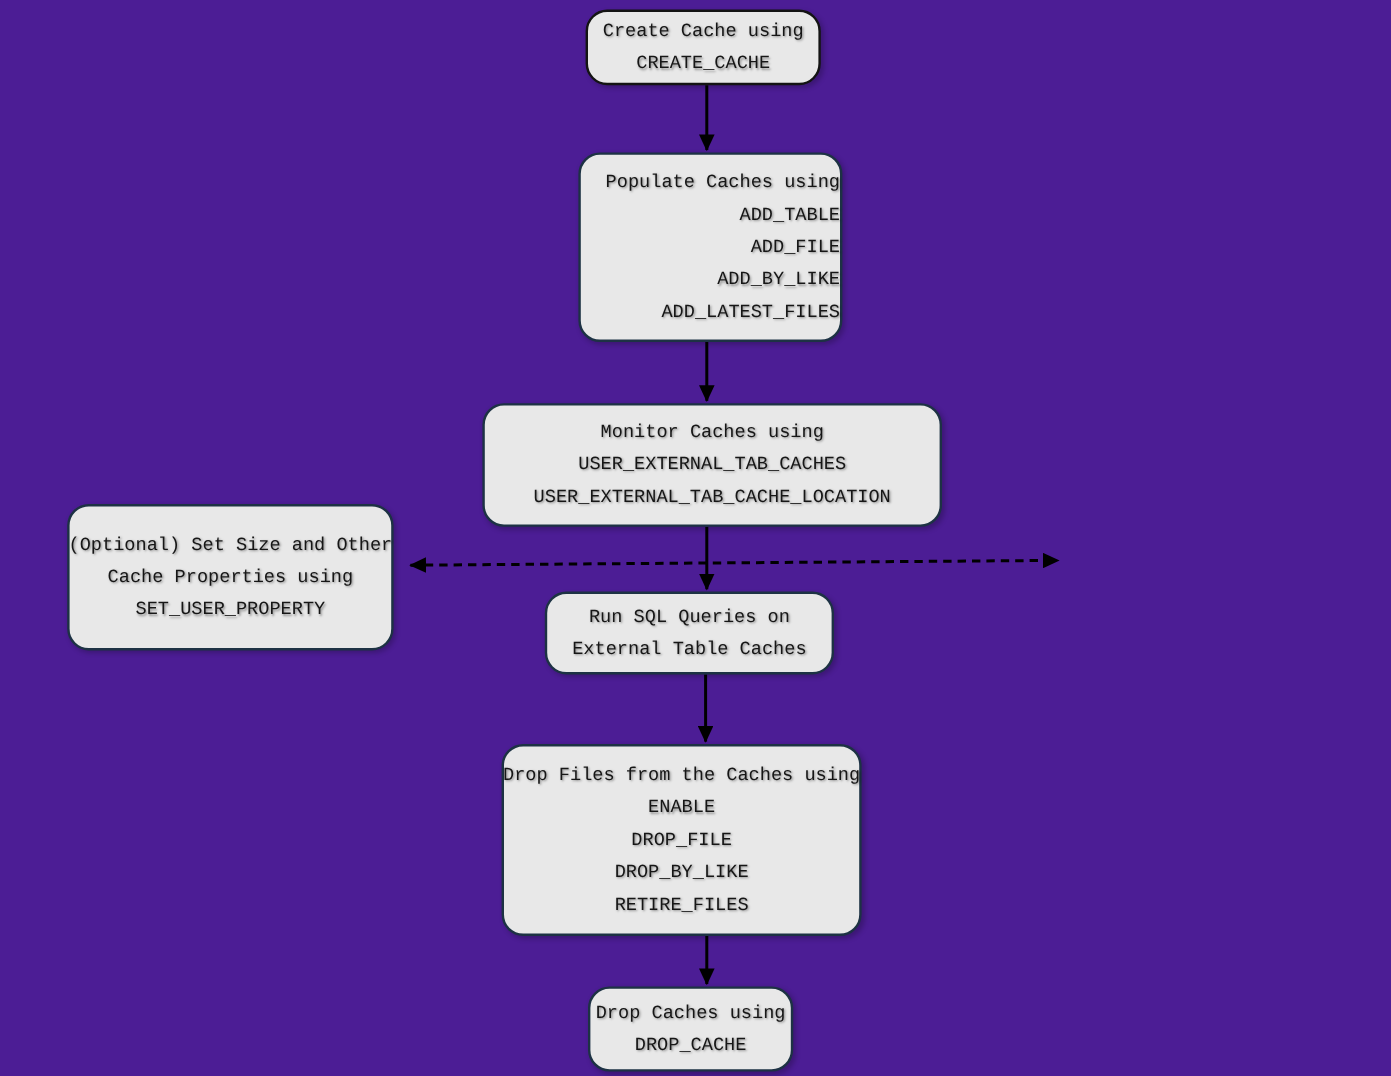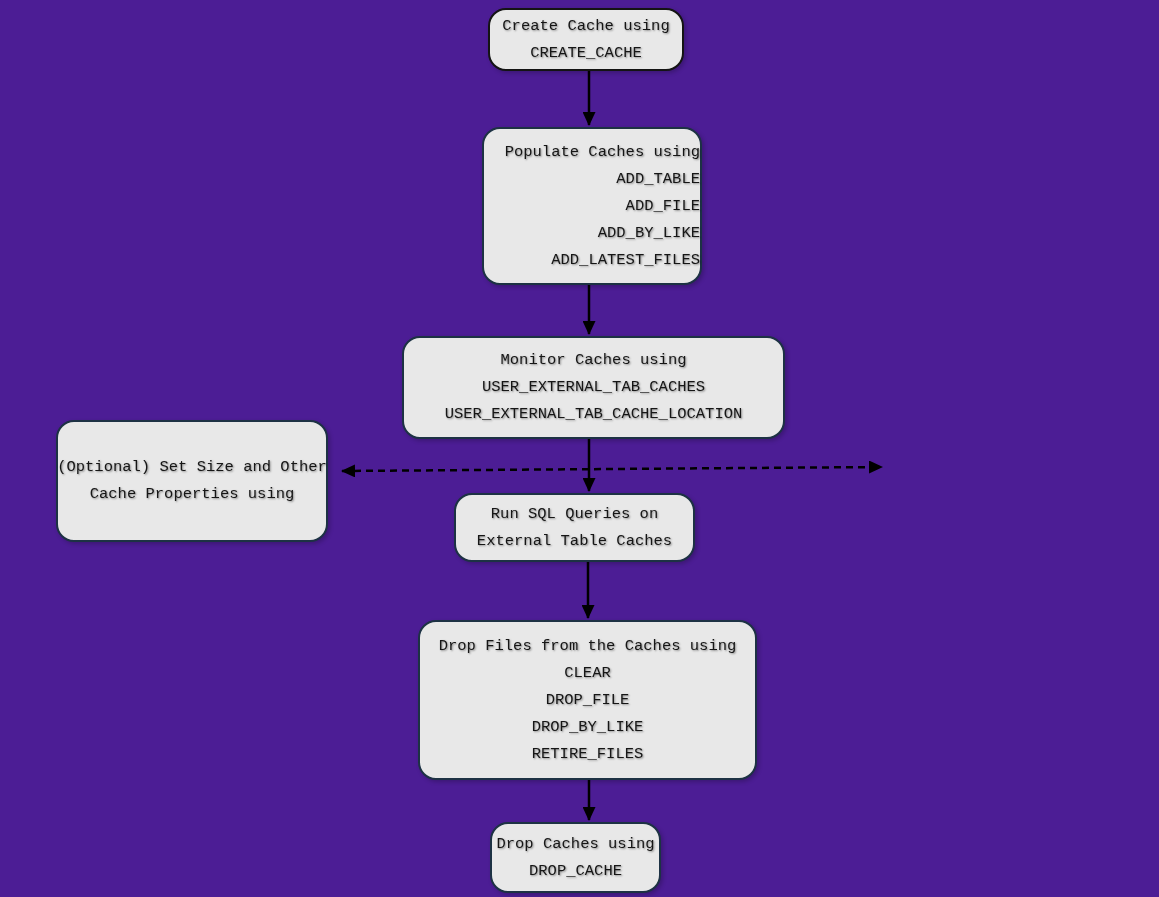--- a/index.html
+++ b/index.html
@@ -90,31 +90,32 @@
 
   <div class="node" style="left:402px; top:336px; width:383px; height:103px;">
     <div class="line">Monitor Caches using</div>
     <div class="line">USER_EXTERNAL_TAB_CACHES</div>
     <div class="line">USER_EXTERNAL_TAB_CACHE_LOCATION</div>
   </div>
 
   <div class="node" style="left:56px; top:420px; width:272px; height:122px;">
     <div class="line">(Optional) Set Size and Other</div>
     <div class="line">Cache Properties using</div>
+    <div class="line">SET_USER_PROPERTY</div>
   </div>
 
 
   <div class="node" style="left:454px; top:493px; width:241px; height:69px;">
     <div class="line">Run SQL Queries on</div>
     <div class="line">External Table Caches</div>
   </div>
 
-  <div class="node" style="left:418px; top:620px; width:339px; height:160px;">
+  <div class="node" style="left:418px; top:620px; width:300px; height:160px;">
     <div class="line">Drop Files from the Caches using</div>
-    <div class="line">CLEAR</div>
+    <div class="line">ENABLE</div>
     <div class="line">DROP_FILE</div>
     <div class="line">DROP_BY_LIKE</div>
     <div class="line">RETIRE_FILES</div>
   </div>
 
   <div class="node" style="left:490px; top:822px; width:171px; height:71px;">
     <div class="line">Drop Caches using</div>
     <div class="line">DROP_CACHE</div>
   </div>
 

